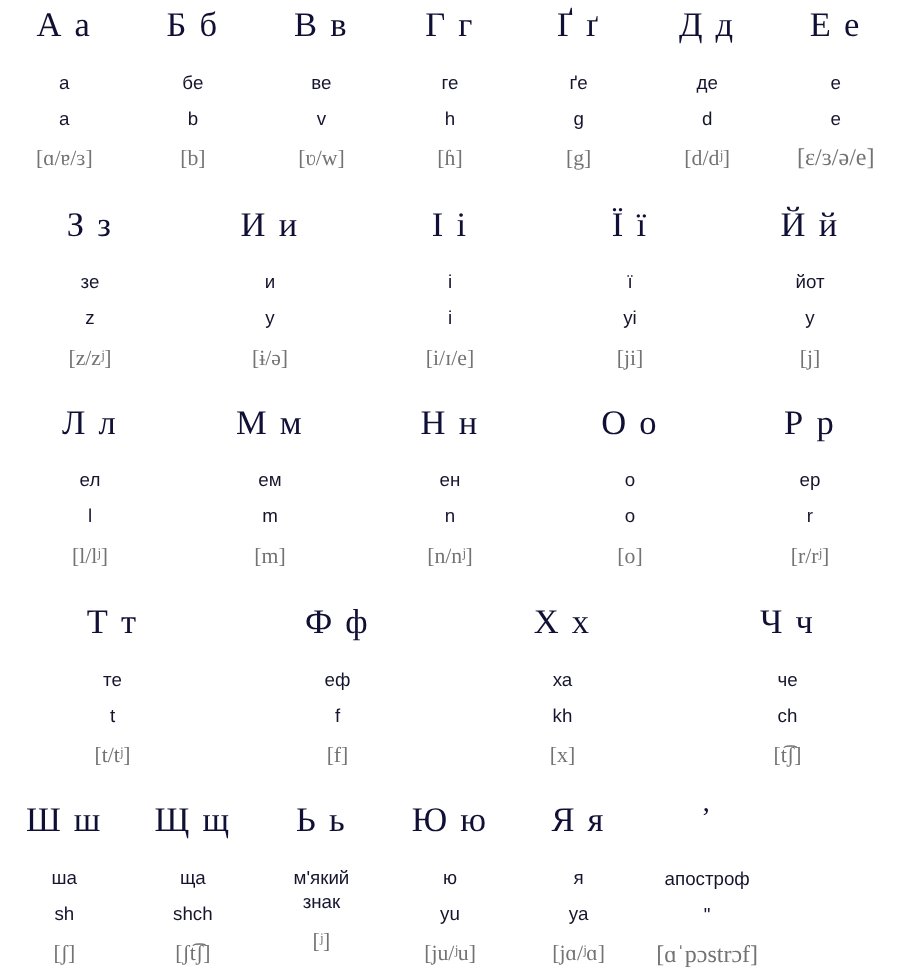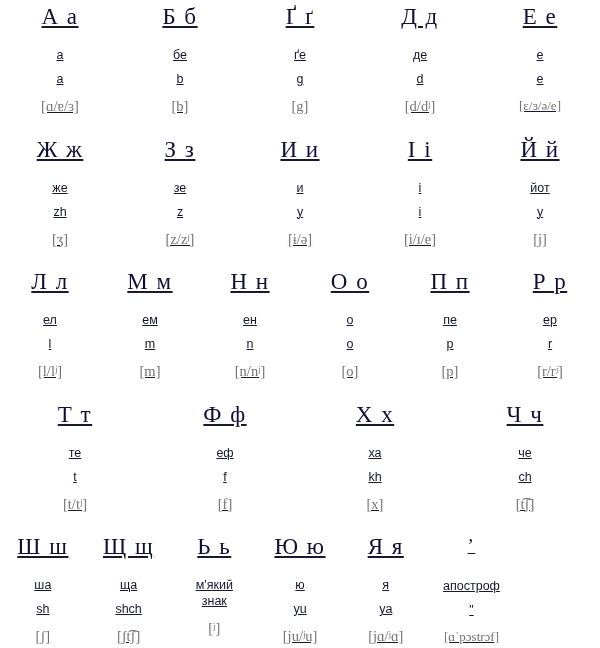--- a/index.html
+++ b/index.html
@@ -26,21 +26,20 @@
     height: 132.5px;
   }
   .letter-cell {
     flex: 1 1 0;
     min-width: 0;
     display: flex;
     flex-direction: column;
     align-items: center;
     box-sizing: border-box;
     padding-top: 2px;
-    text-decoration: underline;
   }
   .cell-header {
     font-family: "Liberation Serif", "DejaVu Serif", serif;
     font-size: 23px;
     line-height: 26px;
     letter-spacing: 1.5px;
     color: #101036;
     white-space: nowrap;
     height: 30px;
     display: flex;
@@ -76,85 +75,97 @@
   .cell-ipa {
     font-family: "Liberation Serif", "DejaVu Serif", serif;
     font-size: 14.5px;
     line-height: 18px;
     color: #737373;
     margin-top: 10px;
     text-align: center;
     white-space: nowrap;
   }
   .narrow-ipa {
-    font-size: 13px;
+    font-size: 16px;
   }
 </style>
 </head>
 <body>
 
 <div id="alphabet-chart">
     <div class="alphabet-row">
       <div class="letter-cell">
         <div class="cell-header">А а</div>
         <div class="cell-name">а</div>
         <div class="cell-translit">a</div>
         <div class="cell-ipa">[ɑ/ɐ/ɜ]</div>
       </div>
       <div class="letter-cell">
         <div class="cell-header">Б б</div>
         <div class="cell-name">бе</div>
         <div class="cell-translit">b</div>
         <div class="cell-ipa">[b]</div>
       </div>
       <div class="letter-cell">
+        <div class="cell-header">В в</div>
+        <div class="cell-name">ве</div>
+        <div class="cell-translit">v</div>
+        <div class="cell-ipa">[ʋ/w]</div>
+      </div>
+      <div class="letter-cell">
+        <div class="cell-header">Г г</div>
+        <div class="cell-name">ге</div>
+        <div class="cell-translit">h</div>
+        <div class="cell-ipa">[ɦ]</div>
+      </div>
+      <div class="letter-cell">
         <div class="cell-header">Ґ ґ</div>
         <div class="cell-name">ґе</div>
         <div class="cell-translit">g</div>
         <div class="cell-ipa">[g]</div>
       </div>
       <div class="letter-cell">
         <div class="cell-header">Д д</div>
         <div class="cell-name">де</div>
         <div class="cell-translit">d</div>
         <div class="cell-ipa">[d/dʲ]</div>
       </div>
       <div class="letter-cell">
         <div class="cell-header">Е е</div>
         <div class="cell-name">е</div>
         <div class="cell-translit">e</div>
         <div class="cell-ipa narrow-ipa">[ɛ/ɜ/ə/e]</div>
       </div>
     </div>
     <div class="alphabet-row">
       <div class="letter-cell">
-        <div class="cell-header">Ж ж</div>
-        <div class="cell-name">же</div>
-        <div class="cell-translit">zh</div>
-        <div class="cell-ipa">[ʒ]</div>
-      </div>
-      <div class="letter-cell">
         <div class="cell-header">З з</div>
         <div class="cell-name">зе</div>
         <div class="cell-translit">z</div>
         <div class="cell-ipa">[z/zʲ]</div>
       </div>
       <div class="letter-cell">
         <div class="cell-header">И и</div>
         <div class="cell-name">и</div>
         <div class="cell-translit">y</div>
         <div class="cell-ipa">[ɨ/ə]</div>
       </div>
       <div class="letter-cell">
         <div class="cell-header">І і</div>
         <div class="cell-name">і</div>
         <div class="cell-translit">i</div>
         <div class="cell-ipa">[i/ɪ/e]</div>
       </div>
       <div class="letter-cell">
+        <div class="cell-header">Ї ї</div>
+        <div class="cell-name">ї</div>
+        <div class="cell-translit">yi</div>
+        <div class="cell-ipa">[ji]</div>
+      </div>
+      <div class="letter-cell">
         <div class="cell-header">Й й</div>
         <div class="cell-name">йот</div>
         <div class="cell-translit">y</div>
         <div class="cell-ipa">[j]</div>
       </div>
     </div>
     <div class="alphabet-row">
       <div class="letter-cell">
         <div class="cell-header">Л л</div>
         <div class="cell-name">ел</div>
@@ -173,26 +184,20 @@
         <div class="cell-translit">n</div>
         <div class="cell-ipa">[n/nʲ]</div>
       </div>
       <div class="letter-cell">
         <div class="cell-header">О о</div>
         <div class="cell-name">о</div>
         <div class="cell-translit">o</div>
         <div class="cell-ipa">[o]</div>
       </div>
       <div class="letter-cell">
-        <div class="cell-header">П п</div>
-        <div class="cell-name">пе</div>
-        <div class="cell-translit">p</div>
-        <div class="cell-ipa">[p]</div>
-      </div>
-      <div class="letter-cell">
         <div class="cell-header">Р р</div>
         <div class="cell-name">ер</div>
         <div class="cell-translit">r</div>
         <div class="cell-ipa">[r/rʲ]</div>
       </div>
     </div>
     <div class="alphabet-row">
       <div class="letter-cell">
         <div class="cell-header">Т т</div>
         <div class="cell-name">те</div>

